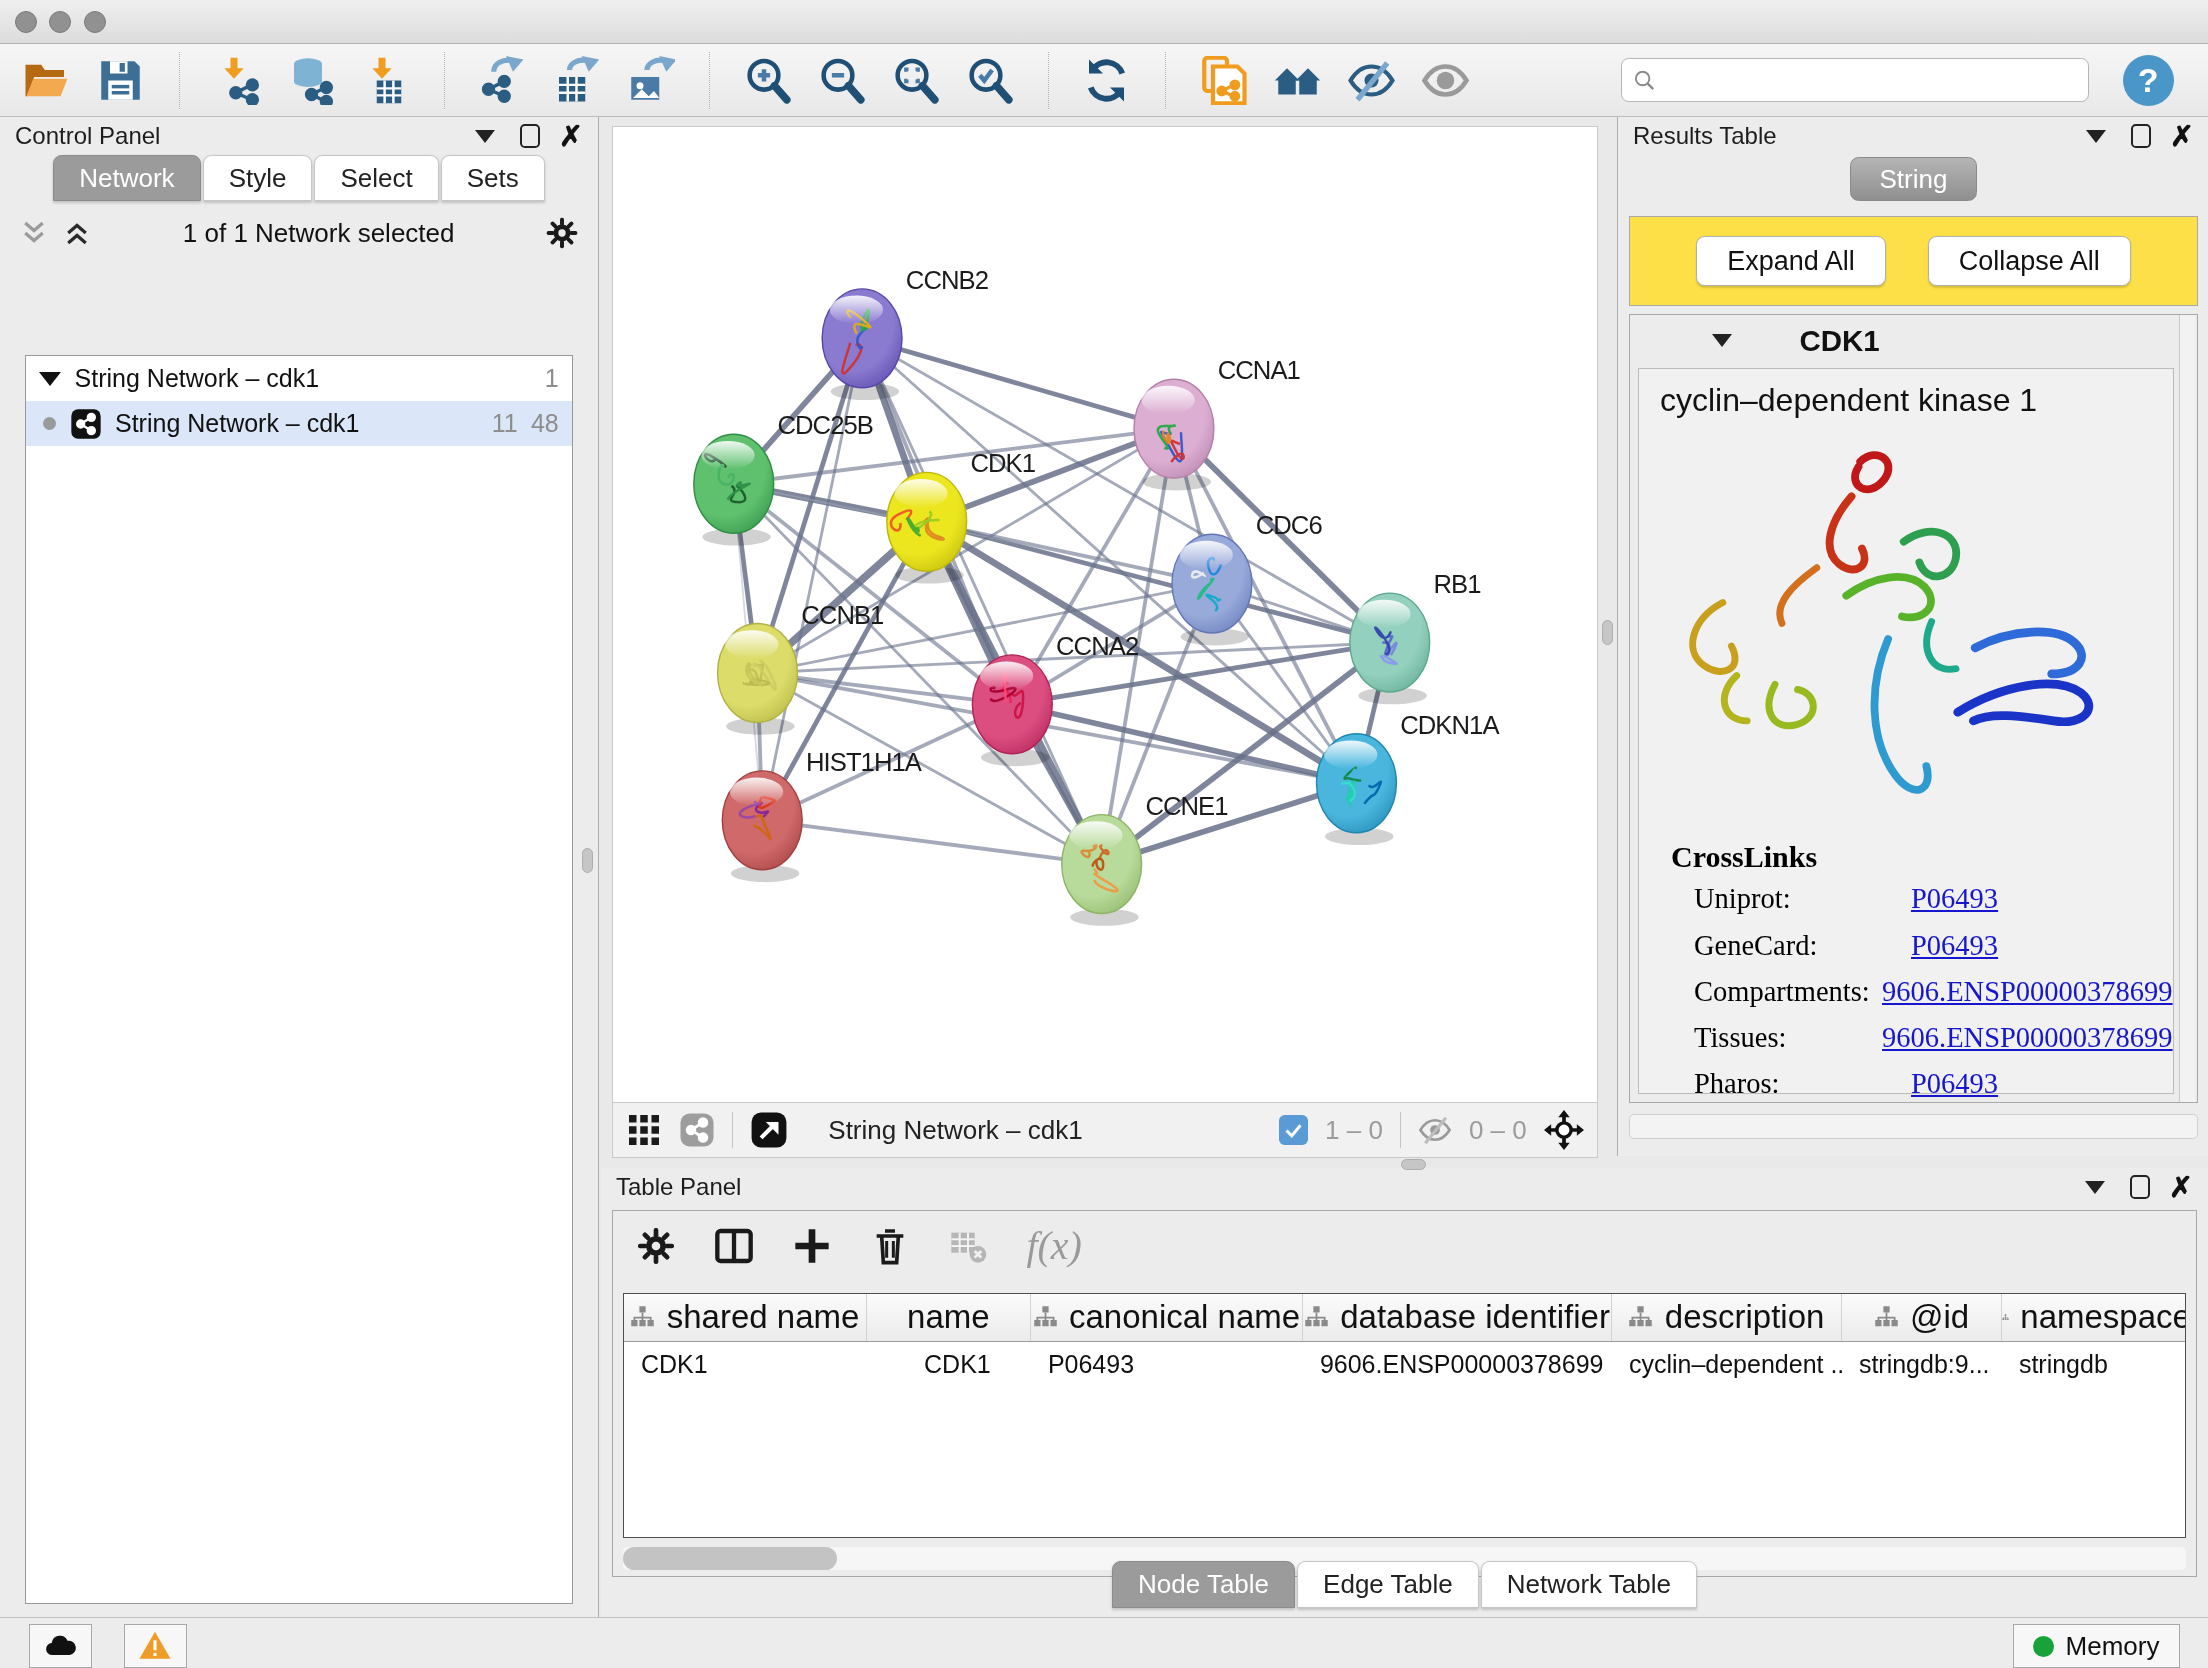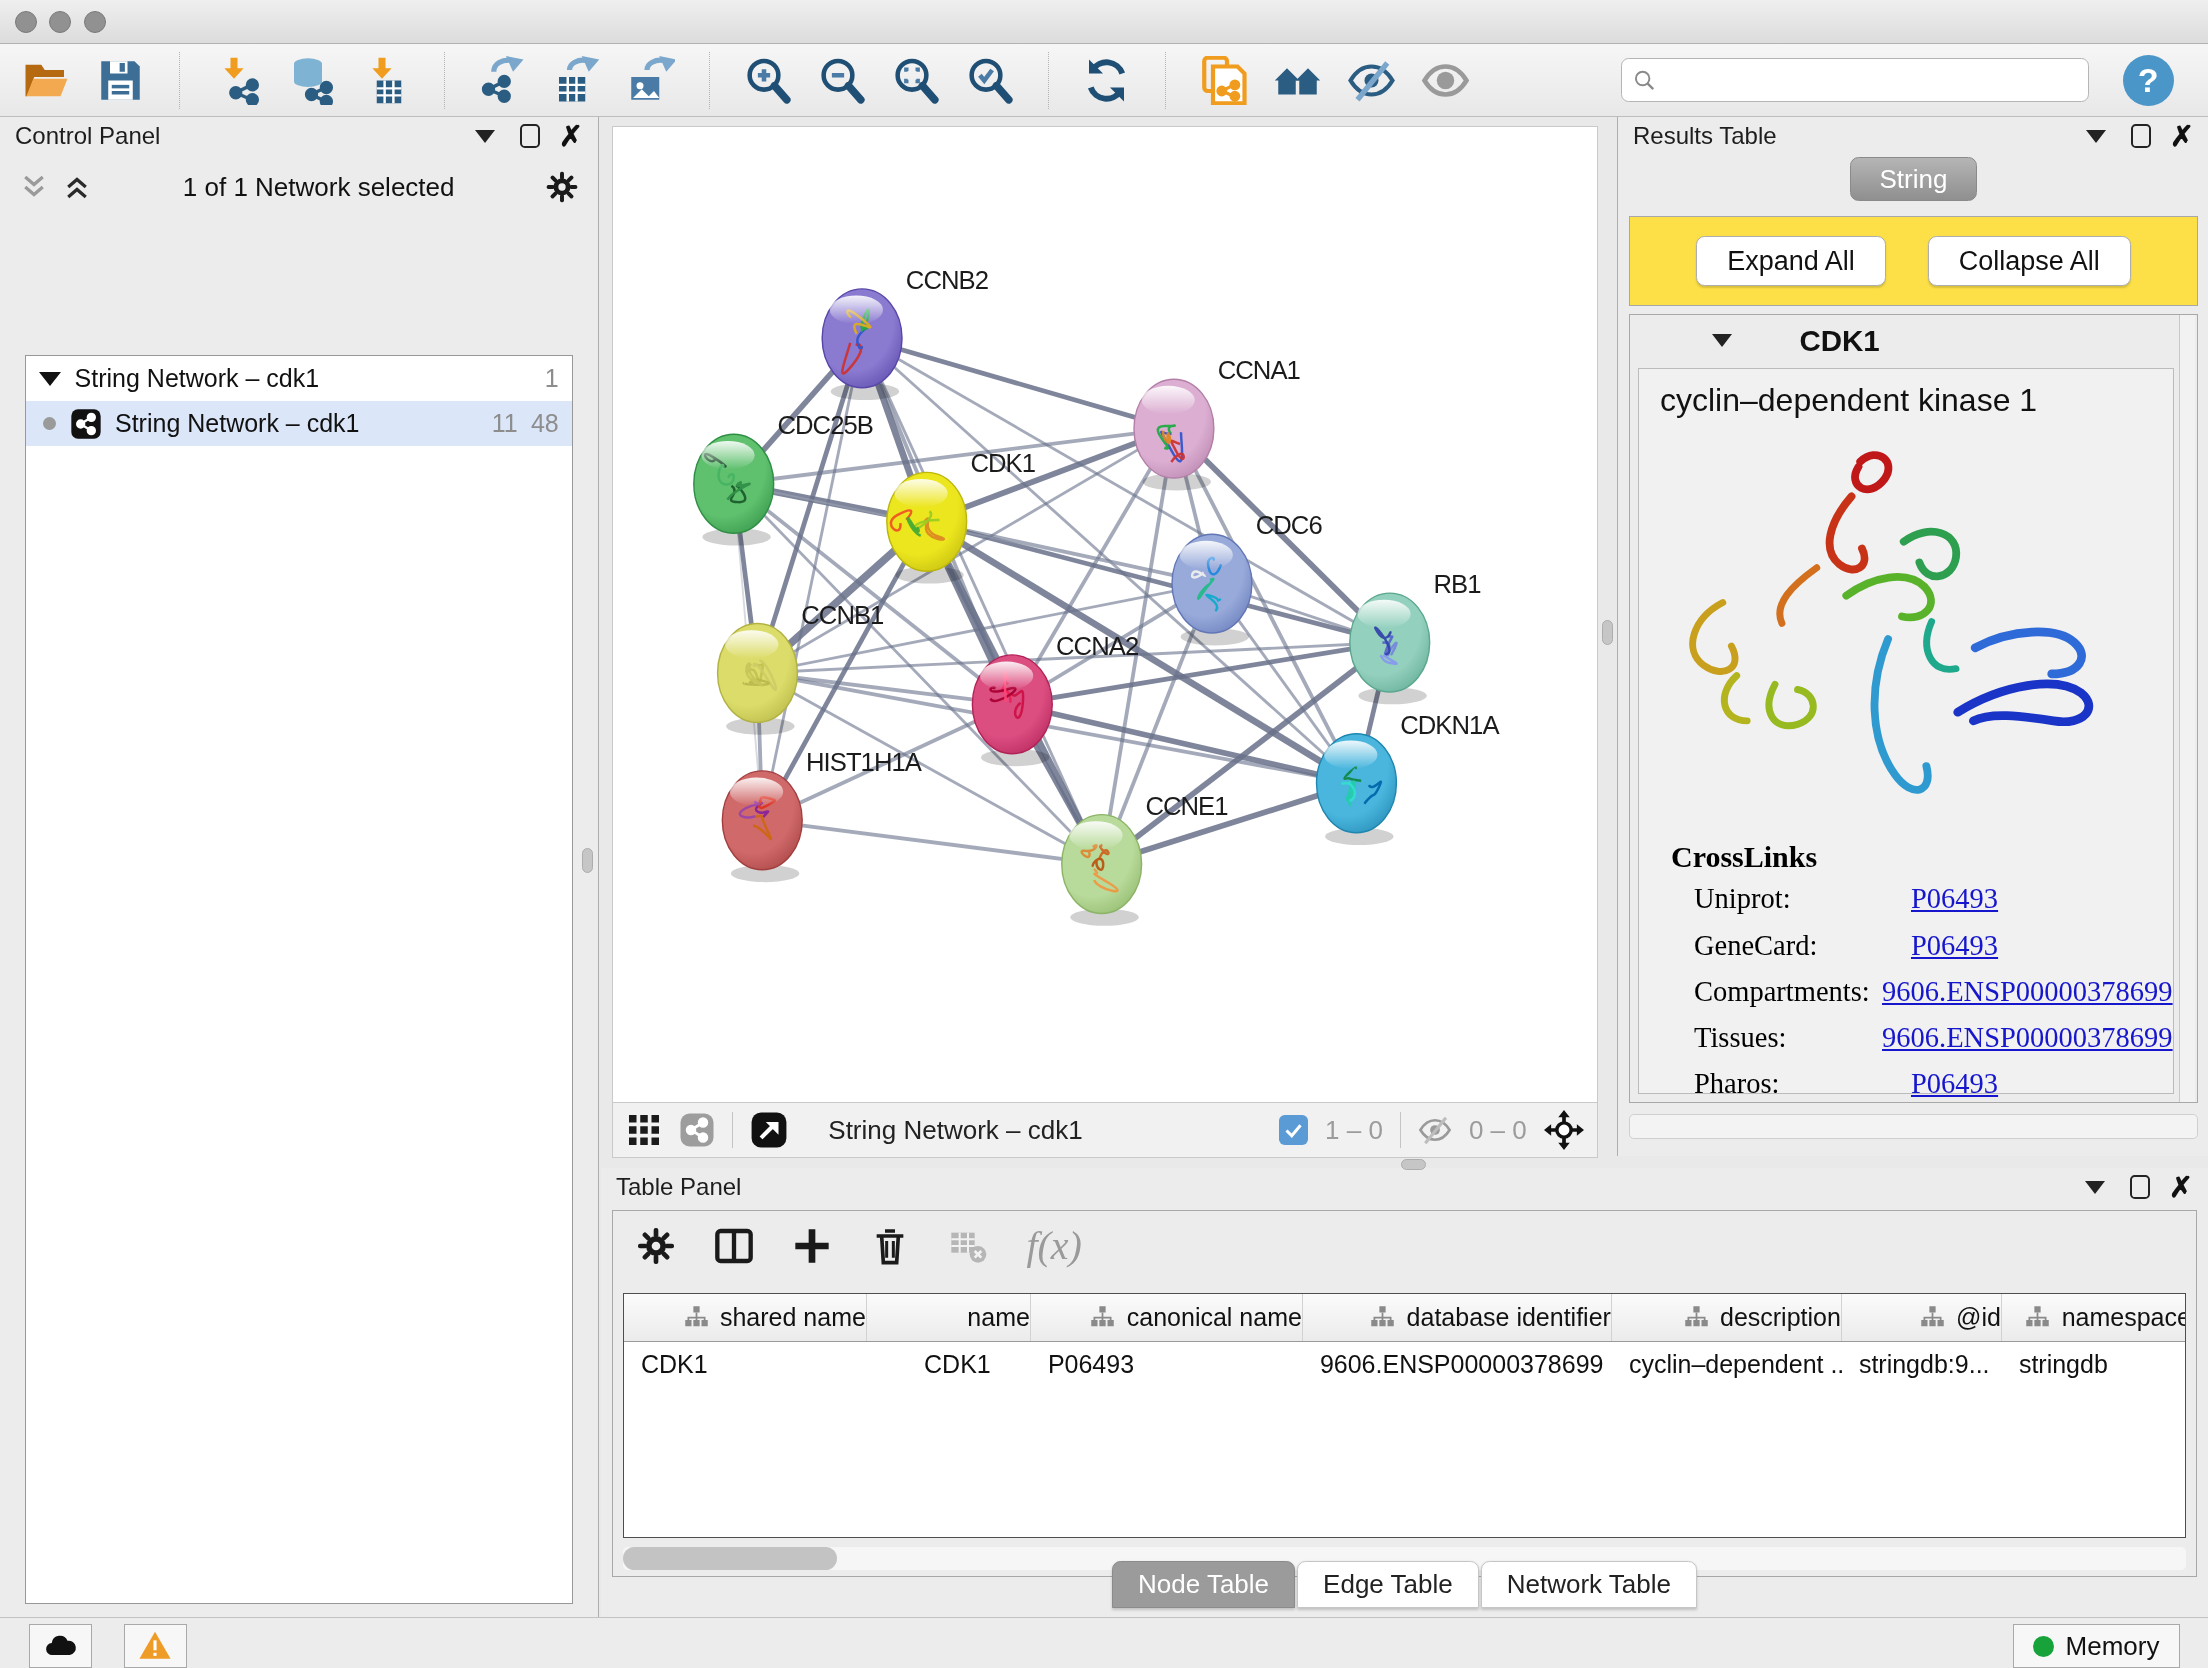--- a/index.html
+++ b/index.html
@@ -90,21 +90,21 @@
   
   .table-panel{position:absolute;left:601px;top:1168px;width:1607px;height:449px;background:#ececec;}
   .tbl-box{margin:3.8px 11.4px 0;border:1.9px solid #a8a8a8;background:#ececec;height:367px;position:relative;}
   .tbl-toolbar{display:flex;align-items:center;gap:38px;padding:15px 0 0 23px;}
   .tbl-toolbar .ticon{width:40px;height:40px;}
   .tbl-toolbar .ticon svg{width:40px;height:40px;}
   .ticon.dim{opacity:.35;}
   .fx{font-family:"Liberation Serif",serif;font-style:italic;font-size:40px;color:#9a9a9a;line-height:1;}
   .grid-table{position:absolute;left:9.5px;right:9.5px;top:82px;bottom:38px;background:#fff;border:1.9px solid #4e4e4e;overflow:hidden;}
   .g-head{display:flex;height:48px;background:linear-gradient(#fbfbfb,#ebebeb);border-bottom:1.9px solid #9a9a9a;}
-  .g-hcell{display:flex;align-items:center;justify-content:flex-end;gap:11.4px;font-size:25px;color:#111;
+  .g-hcell{display:flex;align-items:center;justify-content:center;gap:11.4px;font-size:33px;color:#111;
     border-right:1px solid #d2d2d2;overflow:hidden;white-space:nowrap;flex:0 0 auto;}
   .g-row{display:flex;height:46px;}
   .g-cell{display:flex;align-items:center;font-size:25px;color:#111;padding-left:17px;
     overflow:hidden;white-space:nowrap;flex:0 0 auto;}
   .tbl-hscroll{position:absolute;left:9.5px;right:9.5px;bottom:5.7px;height:23px;background:#f6f6f6;border-radius:4.8px;}
   .tbl-hscroll .thumb{width:214px;height:100%;background:#c3c3c3;border-radius:11.4px;}
   .tbl-tabs{position:absolute;left:0;right:0;bottom:9.5px;display:flex;justify-content:center;}
 
   
   .statusbar{position:absolute;left:0;bottom:0;width:2208px;height:51px;background:#ececec;
@@ -296,20 +296,26 @@
 </div>
 
 <div class="control-panel">
   <div class="panel-head">
     <span>Control Panel</span>
     <span class="ph-spacer"></span>
     <span class="ph-drop"></span>
     <span class="ph-float"></span>
     <span class="ph-close">✗</span>
   </div>
+  <div class="tabs-row" id="cp-tabs">
+      <div class="tab sel">Network</div>
+      <div class="tab">Style</div>
+      <div class="tab">Select</div>
+      <div class="tab">Sets</div>
+    </div>
   <div class="net-controls">
     <svg width="30" height="30" viewBox="0 0 24 24">
         <path d="M5 4l7 6 7-6M5 12l7 6 7-6" fill="none" stroke="#9a9a9a" stroke-width="2.6"></path>
       </svg>
     <svg width="30" height="30" viewBox="0 0 24 24">
         <path d="M5 20l7-6 7 6M5 12l7-6 7 6" fill="none" stroke="#2a2a2a" stroke-width="2.6"></path>
       </svg>
     <div class="sel-status">1 of 1 Network selected</div>
     <svg width="34" height="34" viewBox="0 0 24 24">
         <g fill="#1a1a1a">

